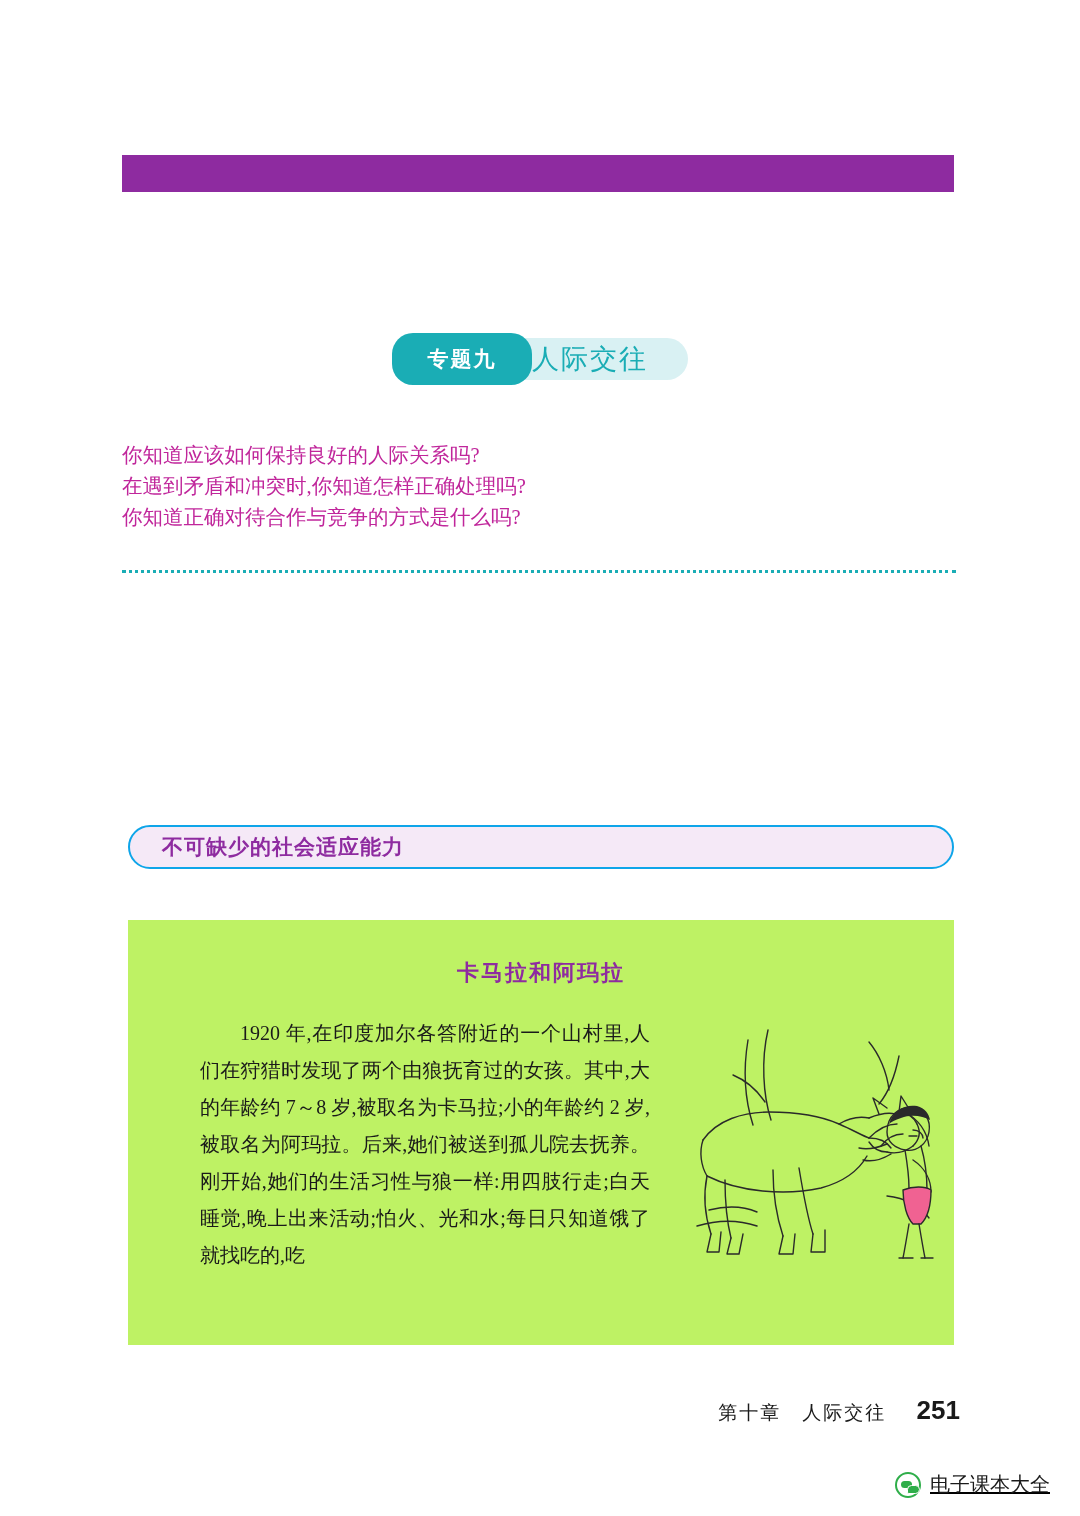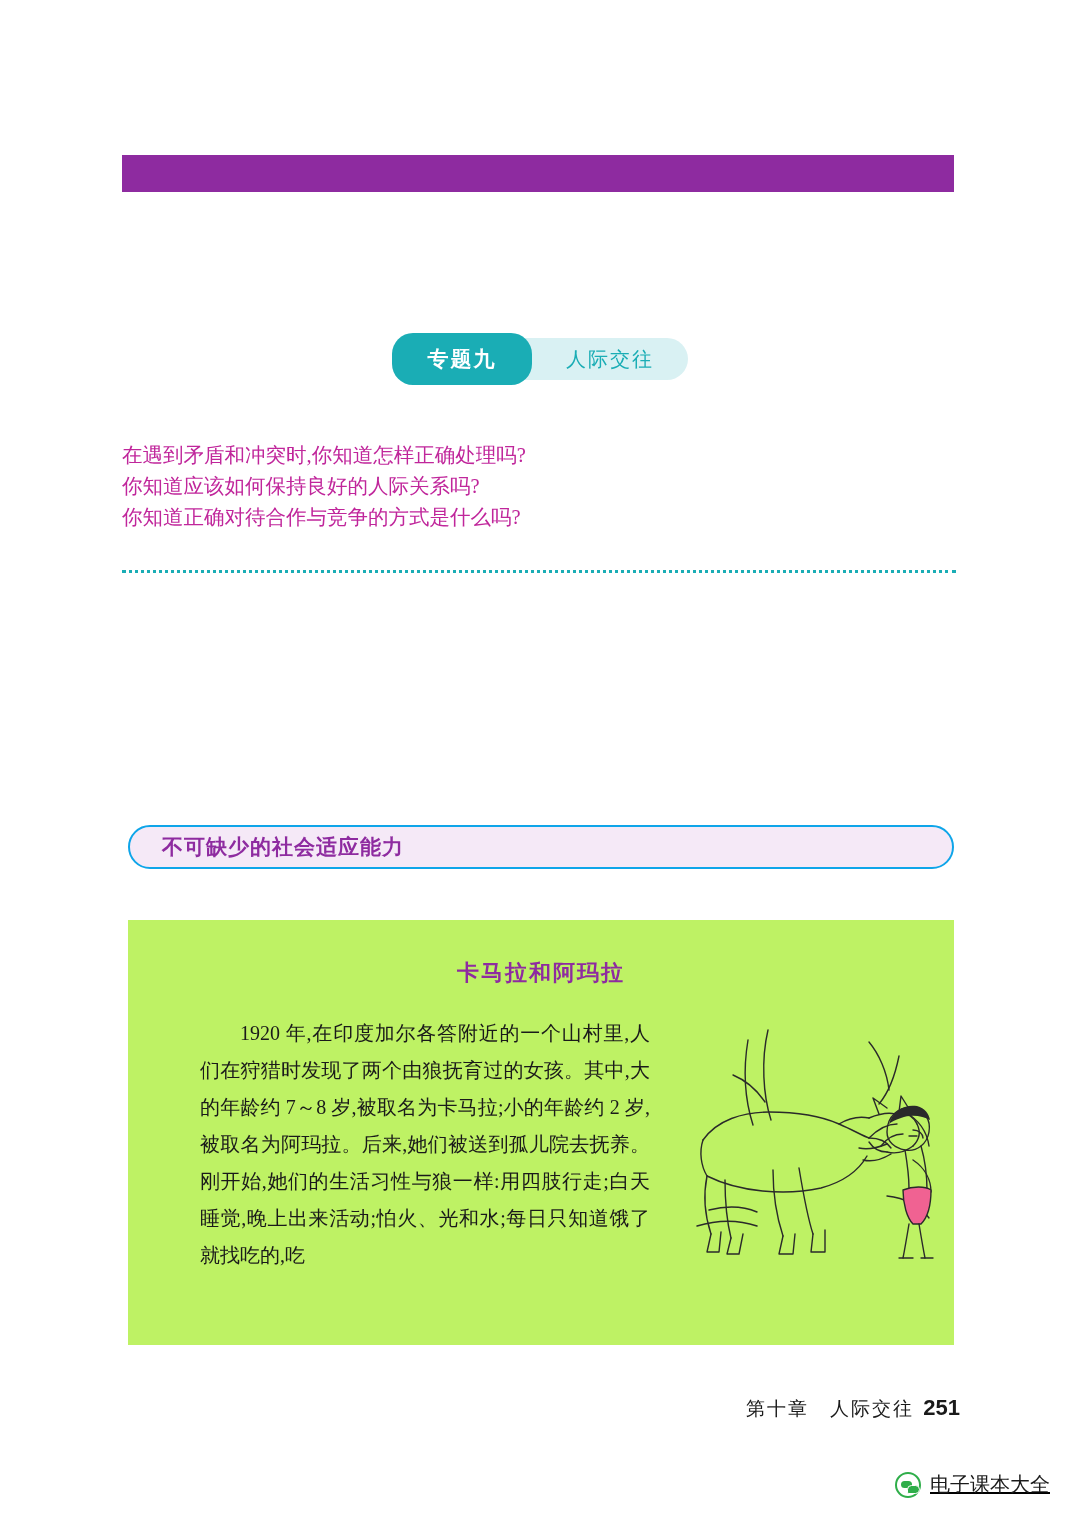--- a/index.html
+++ b/index.html
@@ -52,23 +52,22 @@
     font-size: 21px;
     font-weight: bold;
     letter-spacing: 2px;
     display: flex;
     align-items: center;
     justify-content: center;
     font-family: "Liberation Sans", "DejaVu Sans", sans-serif;
   }
   .topic-pill .title {
     flex: 1;
-    text-align: center;
     color: #1aadb5;
-    font-size: 20px;
+    font-size: 27px;
     letter-spacing: 2px;
     font-family: "Liberation Sans", "DejaVu Sans", sans-serif;
   }
 
   
   .questions {
     position: absolute;
     left: 122px;
     top: 440px;
     width: 840px;
@@ -174,22 +173,22 @@
     top: 1395px;
     width: 960px;
     text-align: right;
     font-size: 19px;
     color: #1a1a1a;
     font-family: "Liberation Sans", "DejaVu Sans", sans-serif;
   }
   .footer .chapter { letter-spacing: 2px; }
   .footer .pagenum {
     font-weight: bold;
-    font-size: 22px;
-    margin-left: 4px;
+    font-size: 26px;
+    margin-left: 25px;
   }
 
   
   .watermark {
     position: absolute;
     right: 30px;
     bottom: 18px;
     display: flex;
     align-items: center;
     gap: 9px;
@@ -233,22 +232,22 @@
 <div class="page">
 
   <div class="top-bar"></div>
 
   <div class="topic-pill">
     <div class="tag">专题九</div>
     <div class="title">人际交往</div>
   </div>
 
   <div class="questions">
+    <div>你知道应该如何保持良好的人际关系吗?</div>
     <div>在遇到矛盾和冲突时,你知道怎样正确处理吗?</div>
-    <div>你知道应该如何保持良好的人际关系吗?</div>
     <div>你知道正确对待合作与竞争的方式是什么吗?</div>
   </div>
 
   <div class="divider"></div>
 
 
   <div class="section-header">
     <span class="label">不可缺少的社会适应能力</span>
   </div>
 

